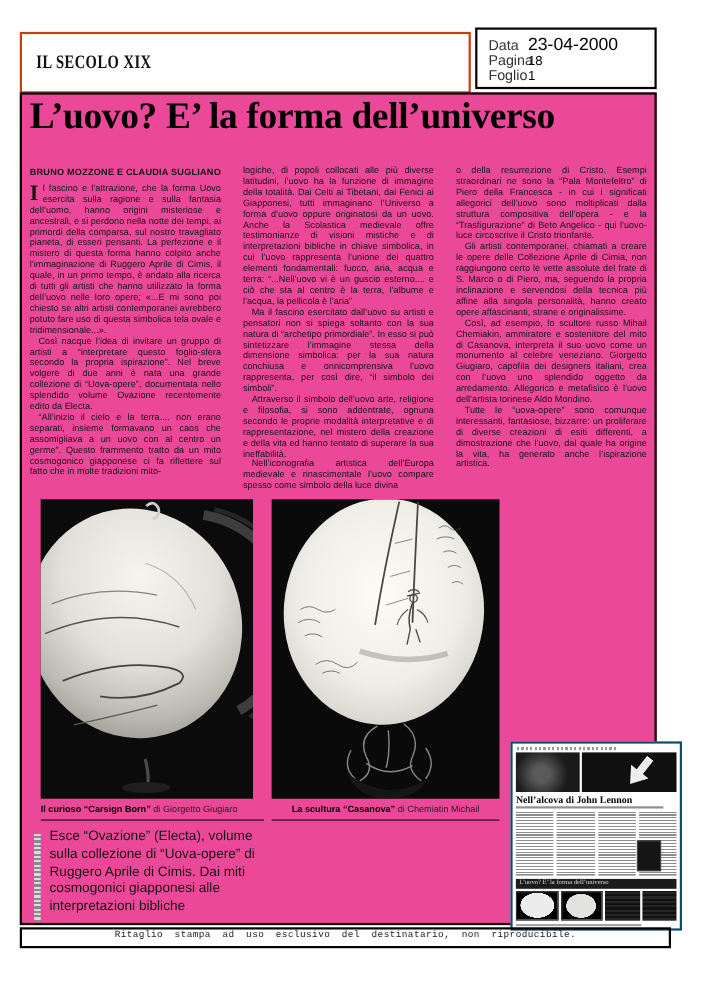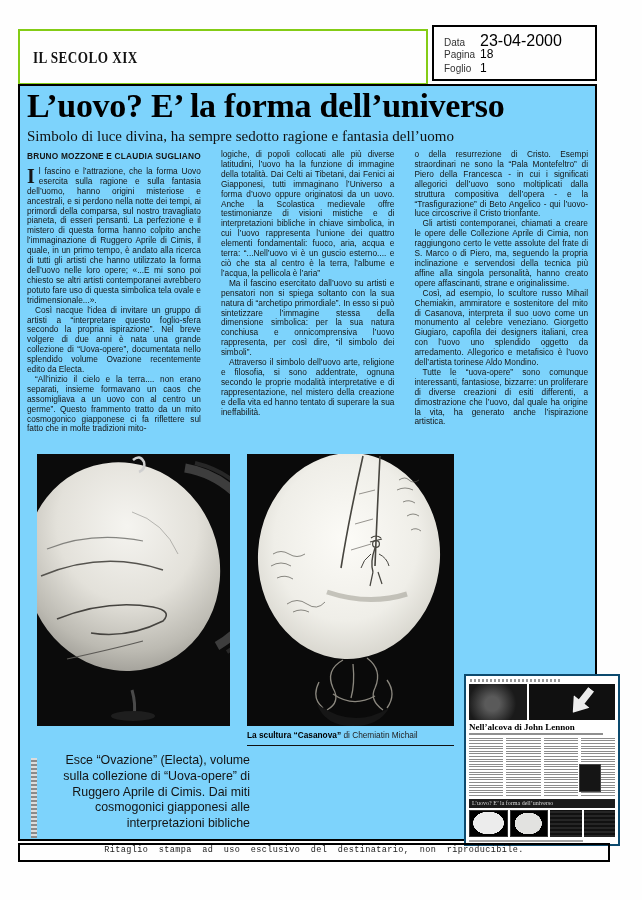--- a/index.html
+++ b/index.html
@@ -1,33 +1,33 @@
 <!DOCTYPE html>
 <html><head>
 <meta charset="utf-8">
 <style>
   html,body{margin:0;padding:0;background:#ffffff;}
   #page{position:relative;width:642px;height:900px;background:#fefefe;overflow:hidden;
         font-family:"Liberation Sans",sans-serif;color:#111;}
 
   
-  .masthead-box{position:absolute;left:18px;top:29px;width:406px;height:52px;border:2px solid #84cc16;}
+  .masthead-box{position:absolute;left:18px;top:29px;width:406px;height:52px;border:2px solid #c2410c;}
   .masthead{position:absolute;left:13px;top:18px;font-family:"Liberation Serif",serif;
             font-weight:bold;font-size:15px;letter-spacing:.5px;
             transform:scaleX(.88) scaleY(1.15);transform-origin:left center;white-space:nowrap;}
   .data-box{position:absolute;left:432px;top:25px;width:161px;height:52px;border:2px solid #000;}
   .data-row{position:absolute;left:10px;display:flex;align-items:baseline;}
-  .data-row .lbl{width:36px;font-size:10px;color:#333;}
+  .data-row .lbl{width:36px;font-size:13px;color:#333;}
   .data-row .val{font-size:12px;color:#000;}
   .data-row.r0{top:5px}.data-row.r0 .val{font-size:16px}
   .data-row.r1{top:20px}
   .data-row.r2{top:34px}
 
   
-  .main-box{position:absolute;left:18px;top:84px;width:575px;height:753px;border:2px solid #000;background:#7dd3fc;}
+  .main-box{position:absolute;left:18px;top:84px;width:575px;height:753px;border:2px solid #000;background:#ec4899;}
   .headline{position:absolute;left:7px;top:1px;font-family:"Liberation Serif",serif;font-weight:bold;
             font-size:34px;letter-spacing:-.3px;white-space:nowrap;color:#000;}
   .subhead{position:absolute;left:7px;top:42px;font-family:"Liberation Serif",serif;font-size:15px;white-space:nowrap;}
 
   
   .cols{position:absolute;left:7px;top:64px;width:561px;height:302px;display:flex;gap:20px;overflow:hidden;}
   .col{width:182px;text-align:justify;font-size:8.3px;line-height:9.9px;color:#151515;}
   .byline{font-weight:bold;font-size:8.3px;text-align:center;letter-spacing:.2px;margin:2px 0 5px 0;white-space:nowrap;}
   .col p{margin:0;text-indent:8px;}
   .col p.noindent{text-indent:0;}
@@ -36,27 +36,27 @@
 
   
   .photo{position:absolute;top:368px;background:#0b0b0b;}
   .photo svg{display:block;}
   .photo-left{left:17px;width:193px;height:272px;}
   .photo-right{left:227px;width:207px;height:272px;}
   .caption{position:absolute;top:644px;font-size:8.3px;border-bottom:1.5px solid #111;
            padding-bottom:5px;white-space:nowrap;color:#222;}
   .caption b{color:#000;}
   .caption-left{left:17px;width:203px;}
-  .caption-right{left:227px;width:207px;}
+  .caption-right{left:227px;width:207px;text-align:center;}
 
   
   .note-bar{position:absolute;left:11px;top:672px;width:6px;height:80px;
             background:repeating-linear-gradient(0deg,#8a8a8a 0 2px,#dcdcdc 2px 4px);}
   .note-text{position:absolute;left:25px;top:667px;width:205px;font-size:12.4px;line-height:15.8px;
-             white-space:pre-line;color:#141414;text-align:right;}
+             white-space:pre-line;color:#141414;}
 
   
   .thumb{position:absolute;left:444px;top:588px;width:146px;height:162px;border:2px solid #0c4a6e;
          background:#fff;padding:3px;}
   .t-cap{height:3px;width:62%;background:repeating-linear-gradient(90deg,#9a9a9a 0 2px,transparent 2px 4px);margin:0 0 2px 1px;}
   .t-photos{display:flex;gap:2px;height:36px;}
   .t-ph1{flex:2;background:radial-gradient(circle at 40% 55%,#5a5a5a 0 18%,#1a1a1a 60%);}
   .t-ph2{flex:3;background:#101010;position:relative;overflow:hidden;}
   .t-arrow{position:absolute;left:38px;top:7px;width:30px;height:20px;background:#ededed;
            clip-path:polygon(0 32%,52% 32%,52% 0,100% 50%,52% 100%,52% 68%,0 68%);
@@ -101,33 +101,33 @@
       <span class="val">18</span>
     </div>
     <div class="data-row r2">
       <span class="lbl">Foglio</span>
       <span class="val">1</span>
     </div>
   </div>
 
   <div class="main-box">
     <div class="headline">L’uovo? E’ la forma dell’universo</div>
-    <div class="subhead">Simbolo di luce divina, ha sempre sedotto ragione e fantasia dell’uomo</div>
 
     <div class="cols">
       <div class="col" id="col0">
         <div class="byline">BRUNO MOZZONE E CLAUDIA SUGLIANO</div>
       <p class="noindent"><span class="dropcap">I</span>l fascino e l’attrazione, che la forma Uovo esercita sulla ragione e sulla fantasia dell’uomo, hanno origini misteriose e ancestrali, e si perdono nella notte dei tempi, ai primordi della comparsa, sul nostro travagliato pianeta, di esseri pensanti. La perfezione e il mistero di questa forma hanno colpito anche l’immaginazione di Ruggero Aprile di Cimis, il quale, in un primo tempo, è andato alla ricerca di tutti gli artisti che hanno utilizzato la forma dell’uovo nelle loro opere; «...E mi sono poi chiesto se altri artisti contemporanei avrebbero potuto fare uso di questa simbolica tela ovale e tridimensionale...».</p>
           <p>Così nacque l’idea di invitare un gruppo di artisti a “interpretare questo foglio-sfera secondo la propria ispirazione”. Nel breve volgere di due anni è nata una grande collezione di “Uova-opere”, documentata nello splendido volume Ovazione recentemente edito da Electa.</p>
           <p>“All’inizio il cielo e la terra.... non erano separati, insieme formavano un caos che assomigliava a un uovo con al centro un germe”. Questo frammento tratto da un mito cosmogonico giapponese ci fa riflettere sul fatto che in molte tradizioni mito-</p>
         </div>
       <div class="col" id="col1">
           <p class="noindent">logiche, di popoli collocati alle più diverse latitudini, l’uovo ha la funzione di immagine della totalità. Dai Celti ai Tibetani, dai Fenici ai Giapponesi, tutti immaginano l’Universo a forma d’uovo oppure originatosi da un uovo. Anche la Scolastica medievale offre testimonianze di visioni mistiche e di interpretazioni bibliche in chiave simbolica, in cui l’uovo rappresenta l’unione dei quattro elementi fondamentali: fuoco, aria, acqua e terra: “...Nell’uovo vi è un guscio esterno.... e ciò che sta al centro è la terra, l’albume e l’acqua, la pellicola è l’aria”</p>
           <p>Ma il fascino esercitato dall’uovo su artisti e pensatori non si spiega soltanto con la sua natura di “archetipo primordiale”. In esso si può sintetizzare l’immagine stessa della dimensione simbolica: per la sua natura conchiusa e onnicomprensiva l’uovo rappresenta, per così dire, “il simbolo dei simboli”.</p>
           <p>Attraverso il simbolo dell’uovo arte, religione e filosofia, si sono addentrate, ognuna secondo le proprie modalità interpretative e di rappresentazione, nel mistero della creazione e della vita ed hanno tentato di superare la sua ineffabilità.</p>
+          <p>Nell’iconografia artistica dell’Europa medievale e rinascimentale l’uovo compare spesso come simbolo della luce divina</p>
         </div>
       <div class="col" id="col2">
           <p class="noindent">o della resurrezione di Cristo. Esempi straordinari ne sono la “Pala Montefeltro” di Piero della Francesca - in cui i significati allegorici dell’uovo sono moltiplicati dalla struttura compositiva dell’opera - e la “Trasfigurazione” di Beto Angelico - qui l’uovo-luce circoscrive il Cristo trionfante.</p>
           <p>Gli artisti contemporanei, chiamati a creare le opere delle Collezione Aprile di Cimia, non raggiungono certo le vette assolute del frate di S. Marco o di Piero, ma, seguendo la propria inclinazione e servendosi della tecnica più affine alla singola personalità, hanno creato opere affascinanti, strane e originalissime.</p>
           <p>Così, ad esempio, lo scultore russo Mihail Chemiakin, ammiratore e sostenitore del mito di Casanova, interpreta il suo uovo come un monumento al celebre veneziano. Giorgetto Giugiaro, capofila dei designers italiani, crea con l’uovo uno splendido oggetto da arredamento. Allegorico e metafisico è l’uovo dell’artista torinese Aldo Mondino.</p>
           <p>Tutte le “uova-opere” sono comunque interessanti, fantasiose, bizzarre: un proliferare di diverse creazioni di esiti differenti, a dimostrazione che l’uovo, dal quale ha origine la vita, ha generato anche l’ispirazione artistica.</p>
         </div>
     </div>
 
     <div class="photo photo-left">
@@ -189,20 +189,23 @@
           <path d="M96 206 q-18 10 -10 28 q8 14 -6 22"></path>
           <path d="M120 204 q16 12 8 30 q-6 12 8 22"></path>
           <path d="M106 210 q2 20 -2 34"></path>
           <path d="M86 240 q20 14 42 2"></path>
           <path d="M72 228 q-8 16 4 26 M140 226 q10 14 0 28"></path>
         </g>
         <path d="M70 250 q36 26 72 4 q-10 18 -36 18 q-28 0 -36 -22z" fill="#161616"></path>
       </svg>
     </div>
 
+    <div class="caption caption-left">
+      <b>Il curioso “Carsign Born”</b><span> di Giorgetto Giugiaro</span>
+    </div>
     <div class="caption caption-right">
       <b>La scultura “Casanova”</b><span> di Chemiatin Michail</span>
     </div>
 
     <div class="note-bar"></div>
     <div class="note-text">Esce “Ovazione” (Electa), volume
 sulla collezione di “Uova-opere” di
 Ruggero Aprile di Cimis. Dai miti
 cosmogonici giapponesi alle
 interpretazioni bibliche</div>

